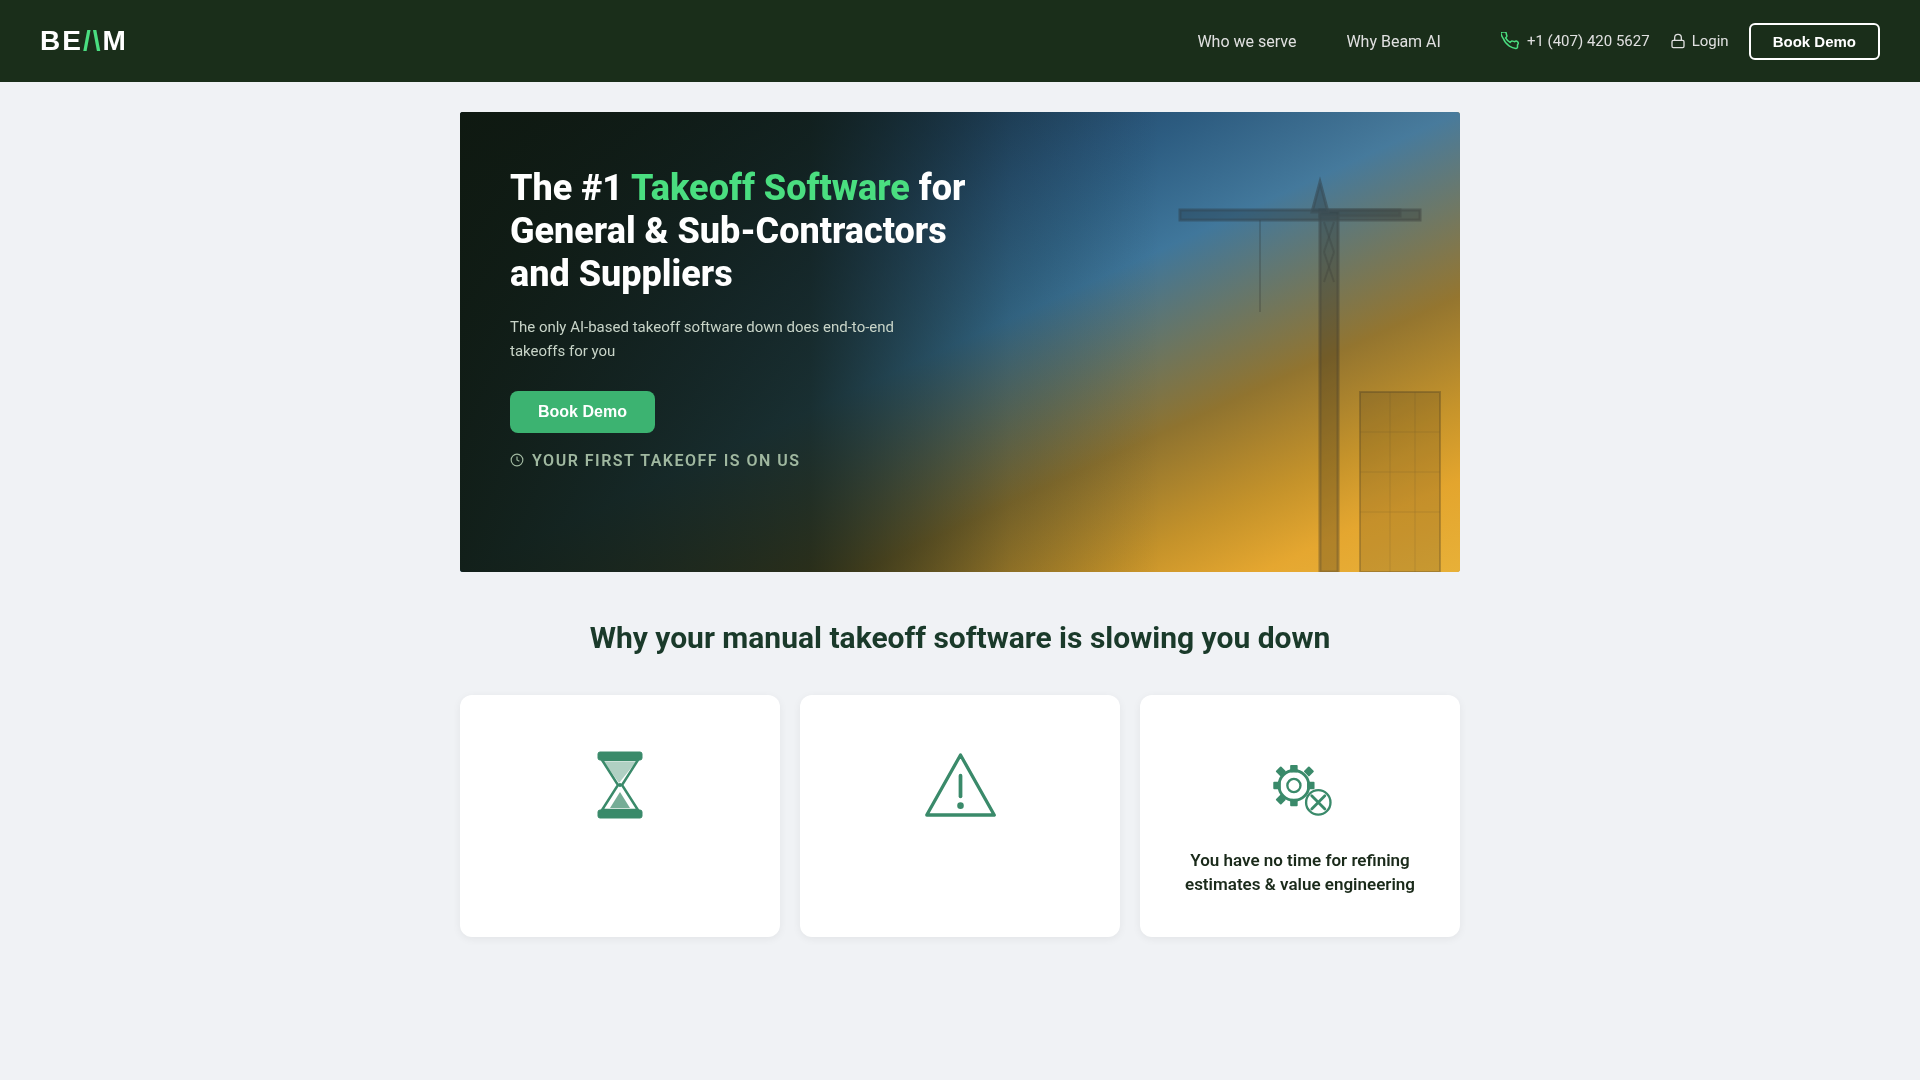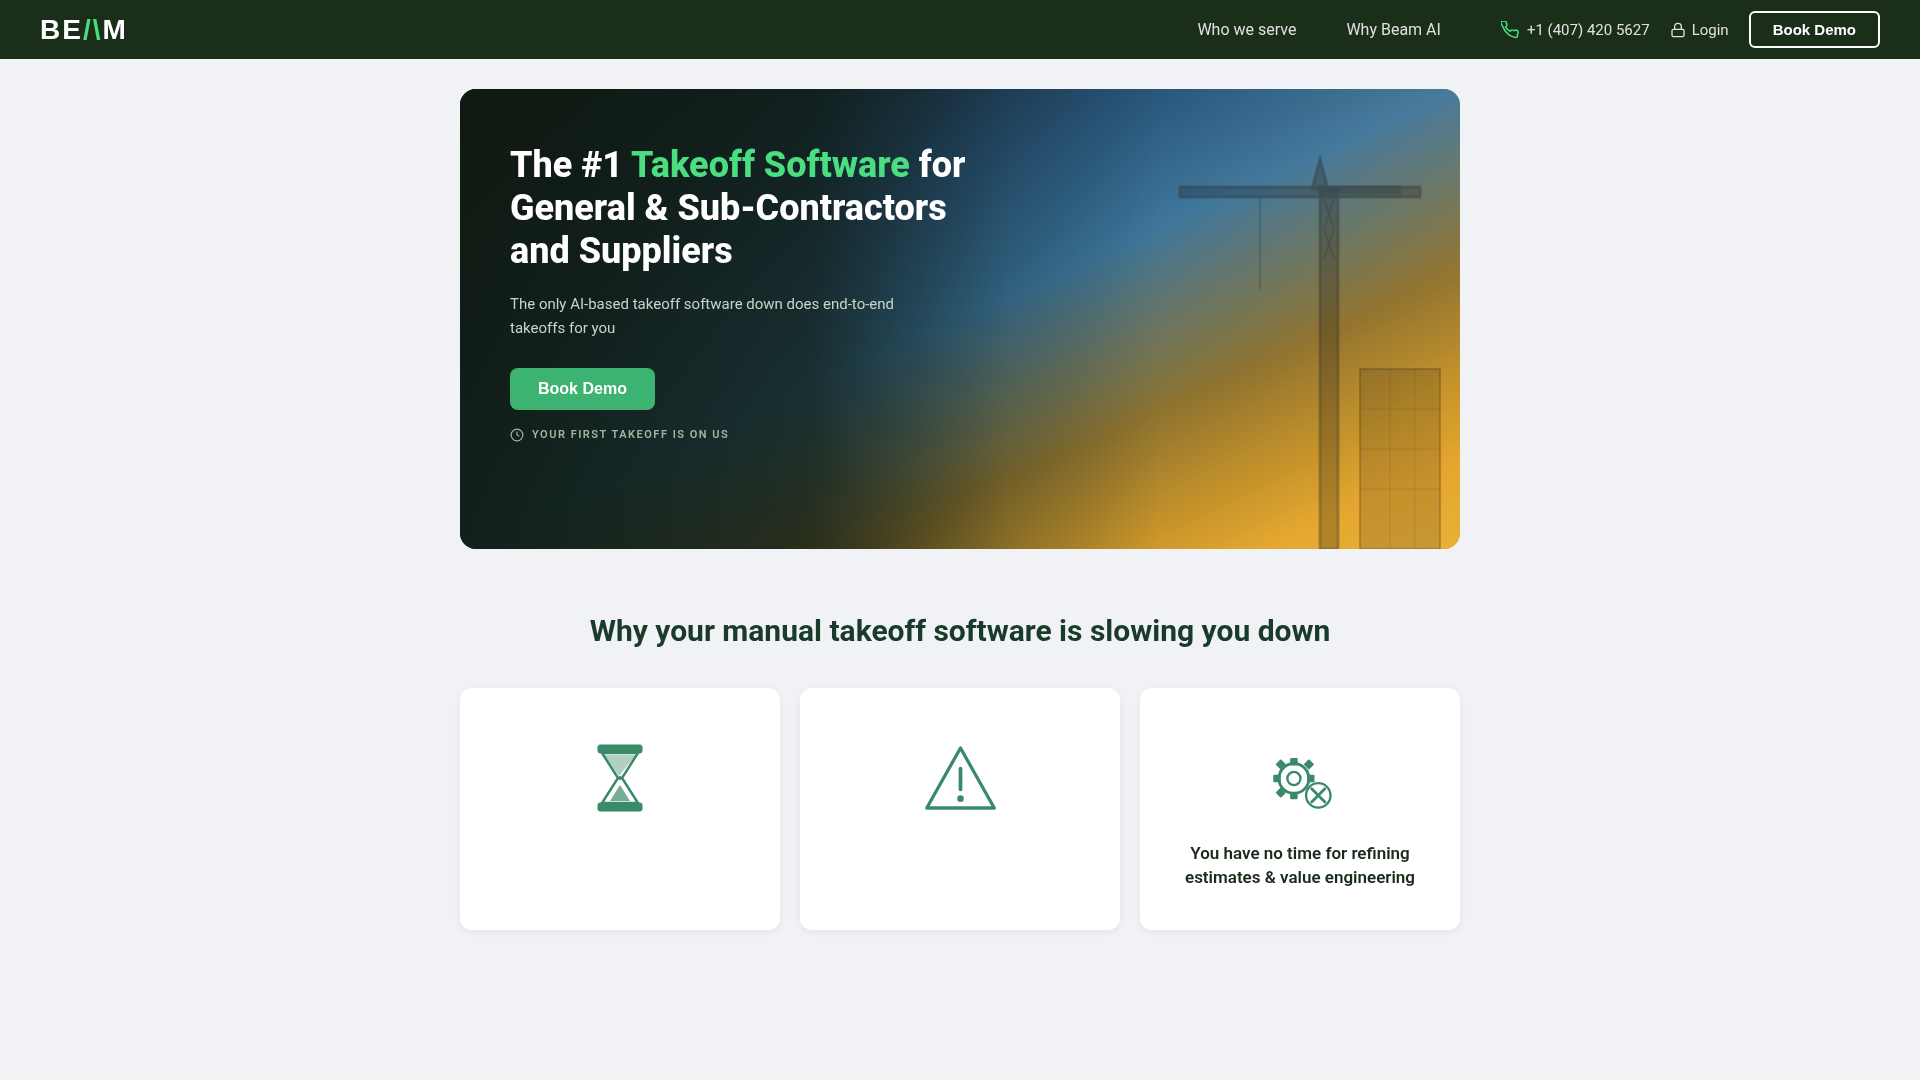--- a/index.html
+++ b/index.html
@@ -5,21 +5,21 @@
     * { margin: 0; padding: 0; box-sizing: border-box; }
     body { font-family: -apple-system, BlinkMacSystemFont, 'Segoe UI', Roboto, sans-serif; background: #f0f2f5; }
 
     
     .navbar {
       background: #1a2e1a;
       display: flex;
       align-items: center;
       justify-content: space-between;
       padding: 0 40px;
-      height: 59px;
+      height: 82px;
       position: relative;
       z-index: 10;
     }
     .logo {
       display: flex;
       align-items: center;
     }
     .logo-text {
       font-size: 28px;
       font-weight: 900;
@@ -78,21 +78,21 @@
     
     .hero-wrapper {
       display: flex;
       justify-content: center;
       padding: 30px 40px 0;
       background: #f0f2f5;
     }
     .hero-card {
       width: 100%;
       max-width: 1000px;
-      border-radius: 16px;
+      border-radius: 3px;
       overflow: hidden;
       position: relative;
       min-height: 460px;
       background: linear-gradient(
         135deg,
         #1a2e1a 0%,
         #1a2e1a 35%,
         #2d4a1e 50%,
         #8b7a2a 65%,
         #c4912a 78%,
@@ -163,29 +163,29 @@
       font-weight: 600;
       cursor: pointer;
       margin-bottom: 18px;
       display: inline-block;
     }
     .hero-promo {
       display: flex;
       align-items: center;
       gap: 8px;
       color: #a0b8a0;
-      font-size: 11px;
+      font-size: 16px;
       letter-spacing: 1.5px;
       font-weight: 600;
     }
 
     
     .below-section {
       background: #f0f2f5;
-      padding: 64px 40px 40px;
+      padding: 48px 40px 40px;
       text-align: center;
     }
     .section-title {
       font-size: 30px;
       font-weight: 700;
       color: #1a3a2a;
       margin-bottom: 40px;
     }
     .cards-grid {
       display: flex;

